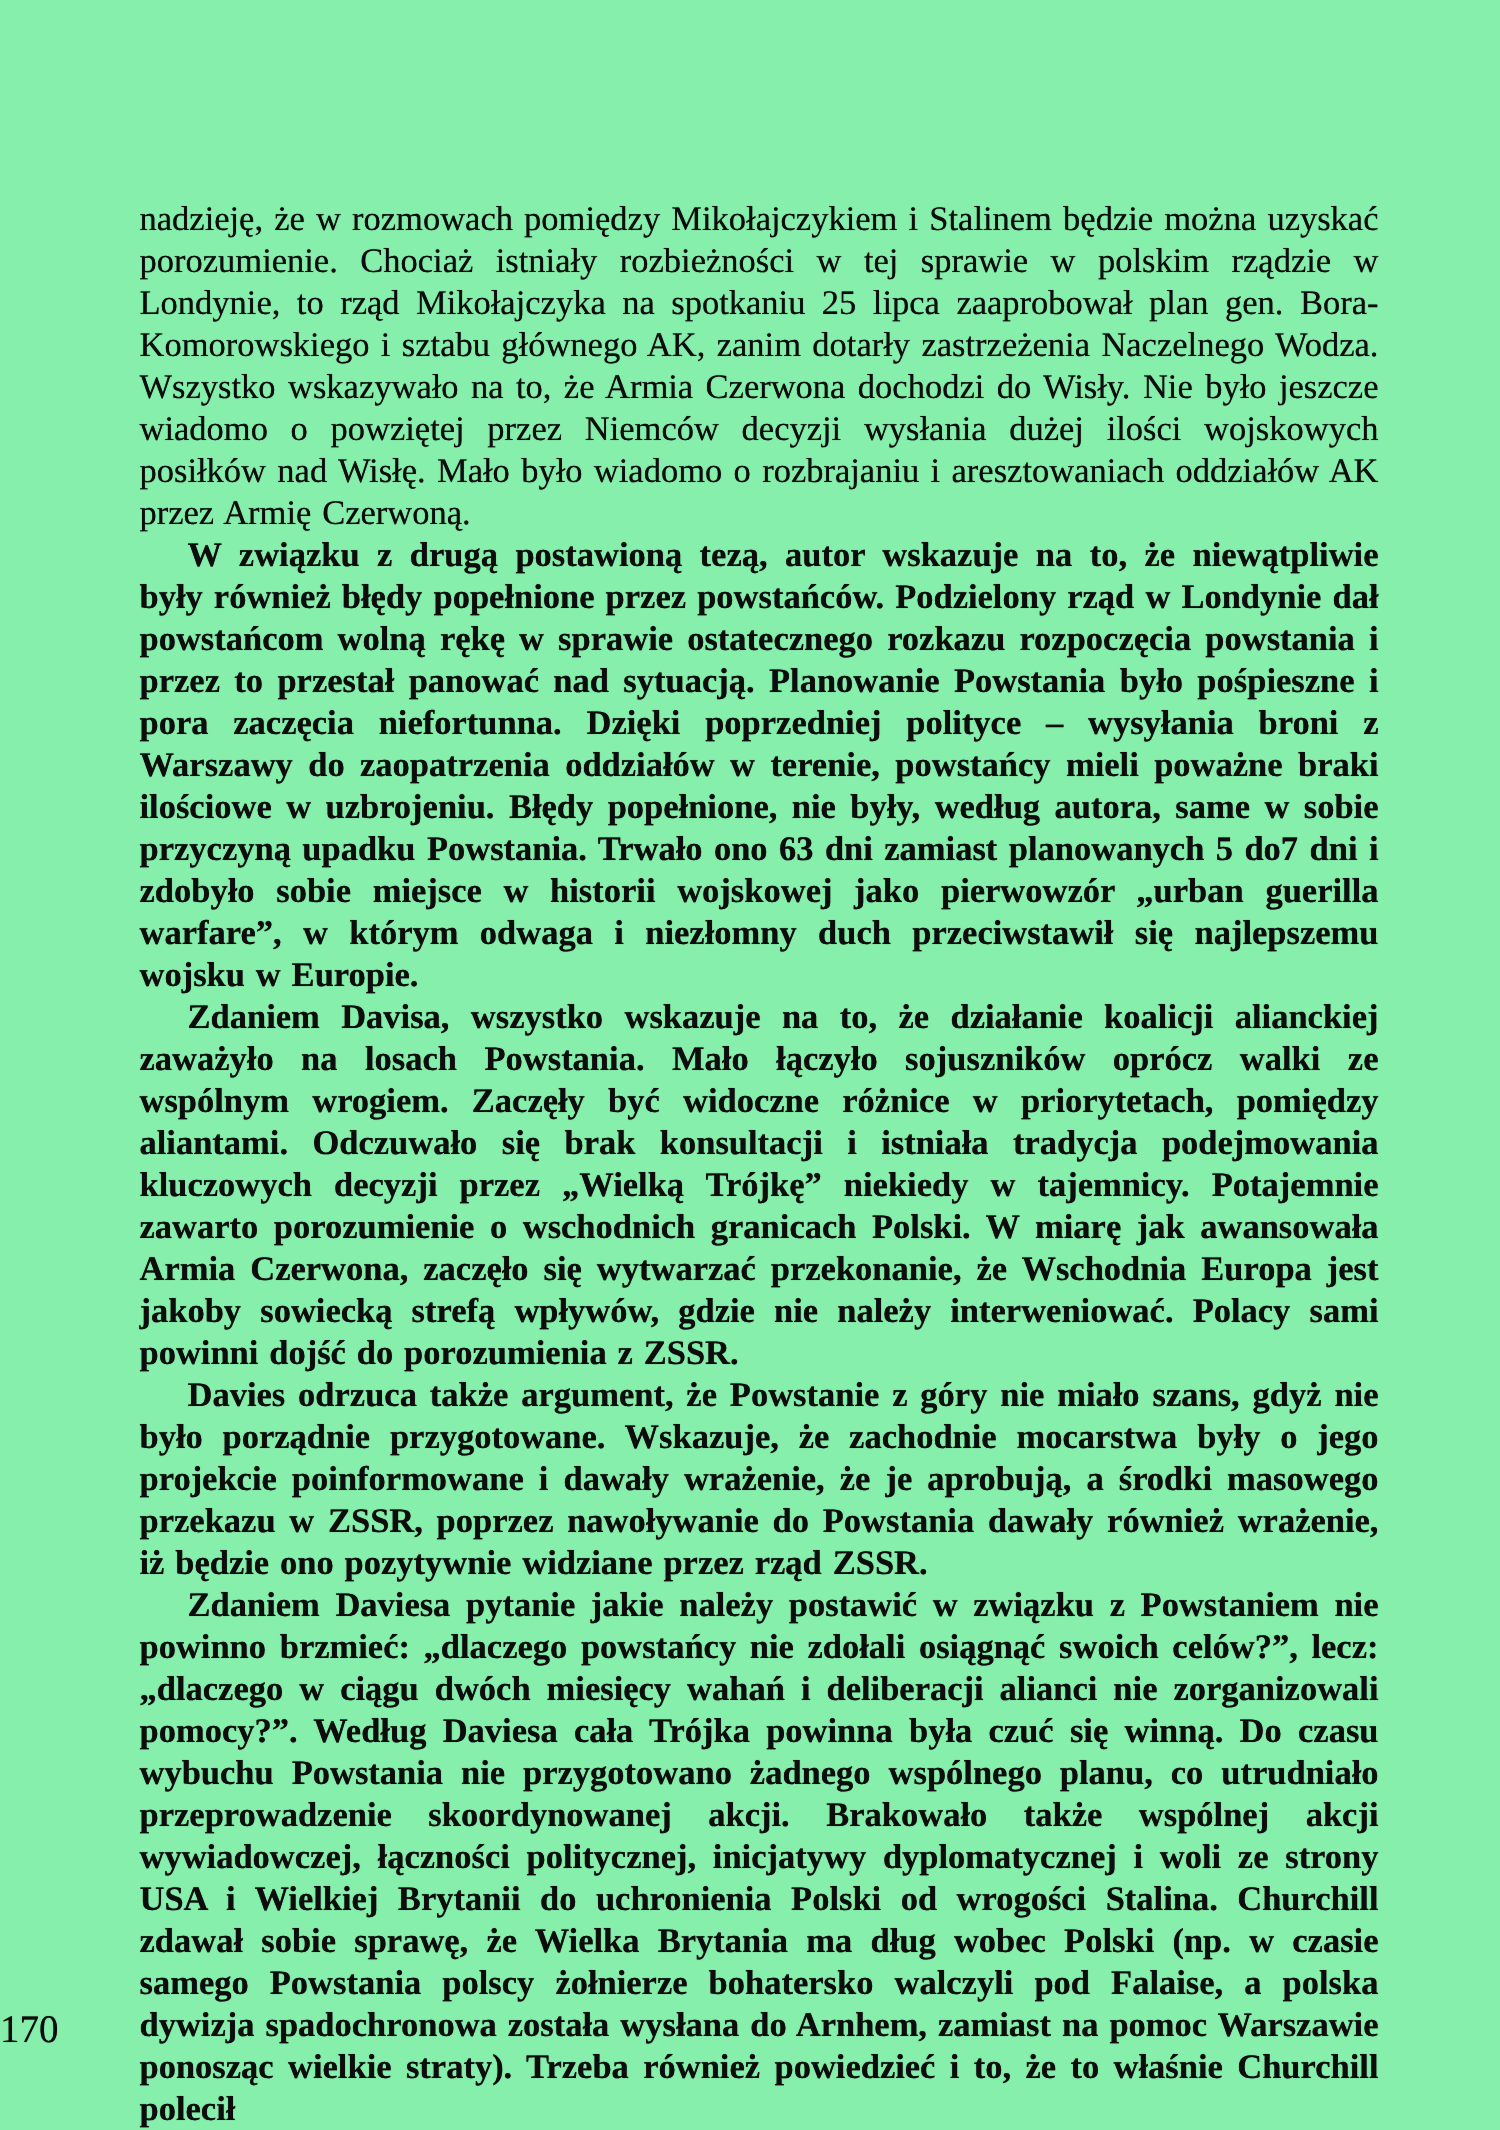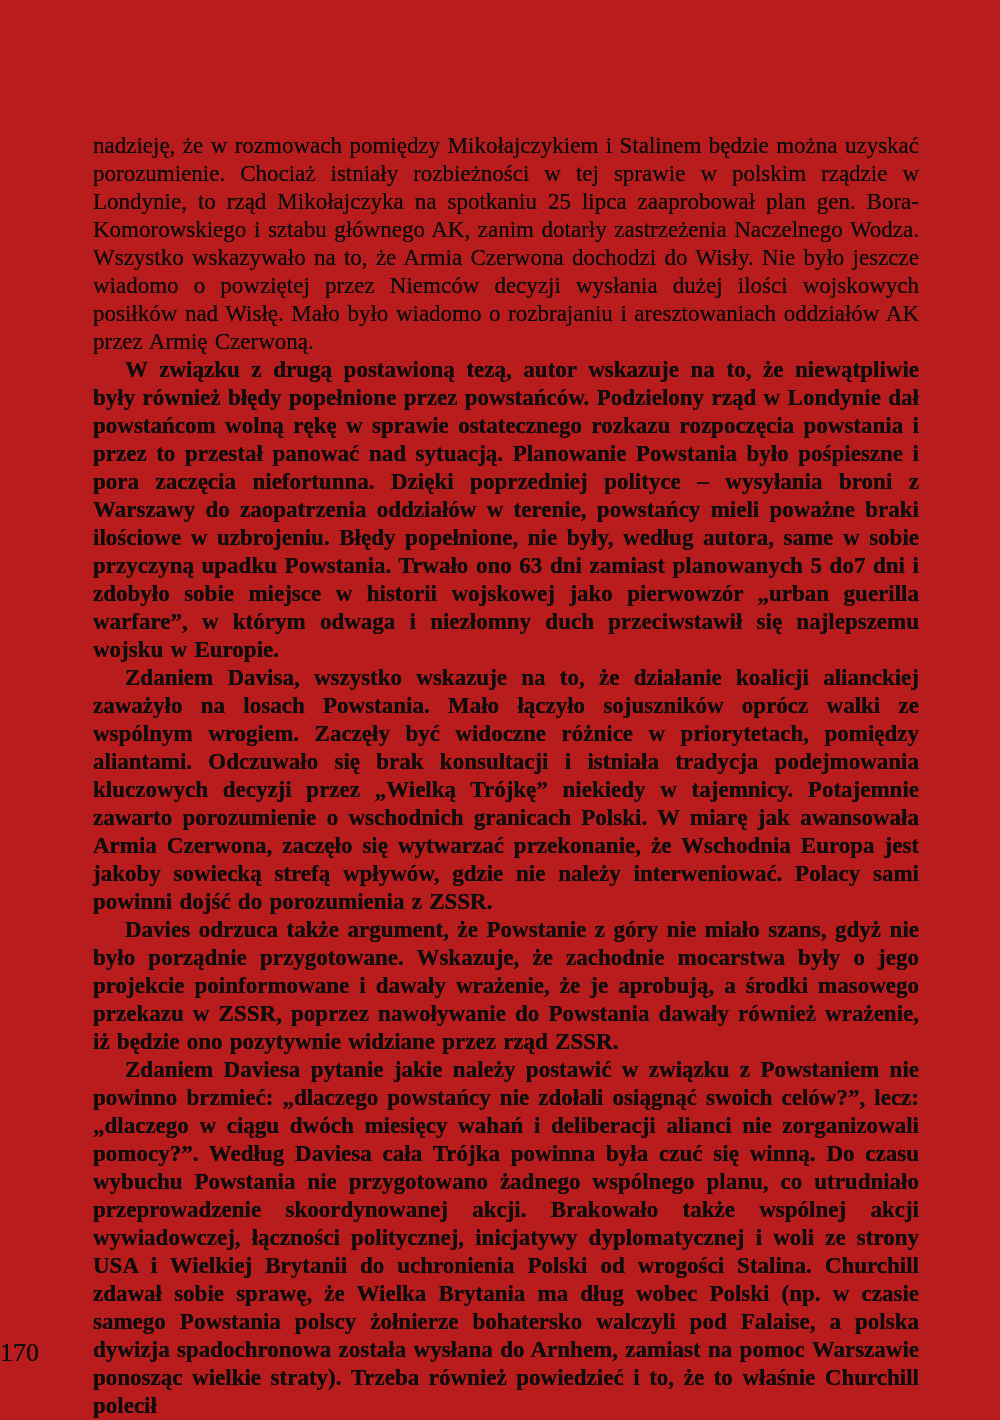--- a/index.html
+++ b/index.html
@@ -4,21 +4,21 @@
 <style>
   html, body {
     margin: 0;
     padding: 0;
     background: #ffffff;
   }
   .page {
     position: relative;
     width: 1000px;
     height: 1420px;
-    background: #b91c1c;
+    background: #86efac;
     overflow: hidden;
     font-family: "Liberation Serif", "DejaVu Serif", serif;
     color: #0d0d0d;
   }
   .textblock {
     position: absolute;
     left: 93px;
     top: 132px;
     width: 826px;
     font-size: 23px;

